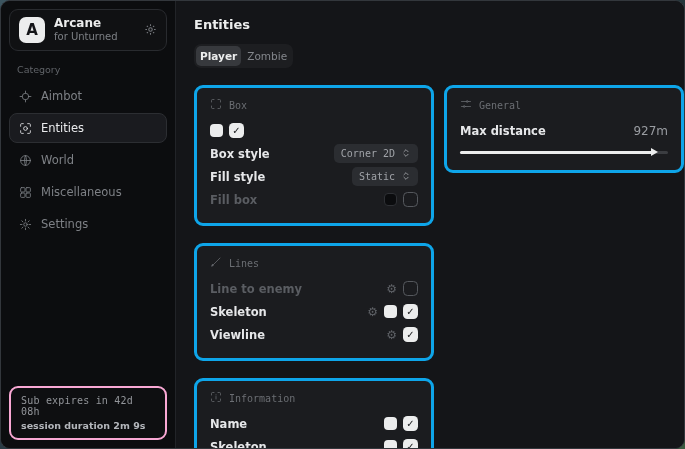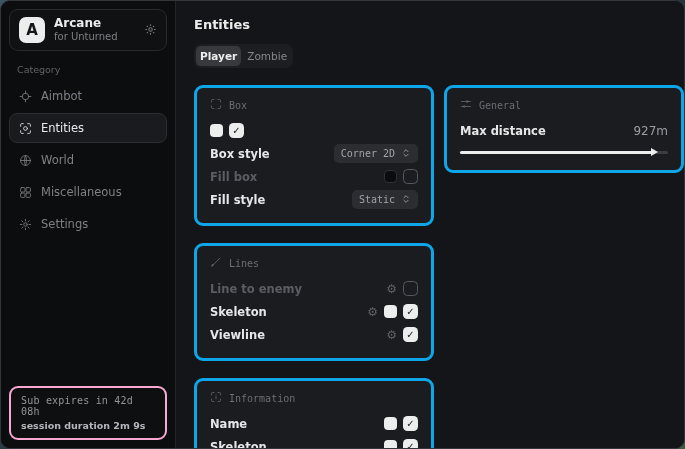--- a/index.html
+++ b/index.html
@@ -239,36 +239,36 @@
             <span class="row-label">Box style</span>
             <span class="controls">
               <span class="dropdown">
                 <span>Corner 2D</span>
                 <span><svg viewBox="0 0 24 24">
                       <path d="M7 9l5-5 5 5M7 15l5 5 5-5"></path>
                     </svg></span>
               </span>
             </span>
           </div>
-          <div class="row dimmed">
-            <span class="row-label">Fill box</span>
-            <span class="controls">
-              <span class="swatch black"></span>
-              <span class="checkbox unchecked"></span>
-            </span>
-          </div>
           <div class="row">
             <span class="row-label">Fill style</span>
             <span class="controls">
               <span class="dropdown">
                 <span>Static</span>
                 <span><svg viewBox="0 0 24 24">
                       <path d="M7 9l5-5 5 5M7 15l5 5 5-5"></path>
                     </svg></span>
               </span>
+            </span>
+          </div>
+          <div class="row dimmed">
+            <span class="row-label">Fill box</span>
+            <span class="controls">
+              <span class="swatch black"></span>
+              <span class="checkbox unchecked"></span>
             </span>
           </div>
         </div>
 
         <div class="card">
           <div class="card-header">
             <span>
               <svg viewBox="0 0 24 24">
                   <path d="M4 20L20 4"></path>
                   <path d="M4 20l2.5-.7L5.5 17z"></path>

